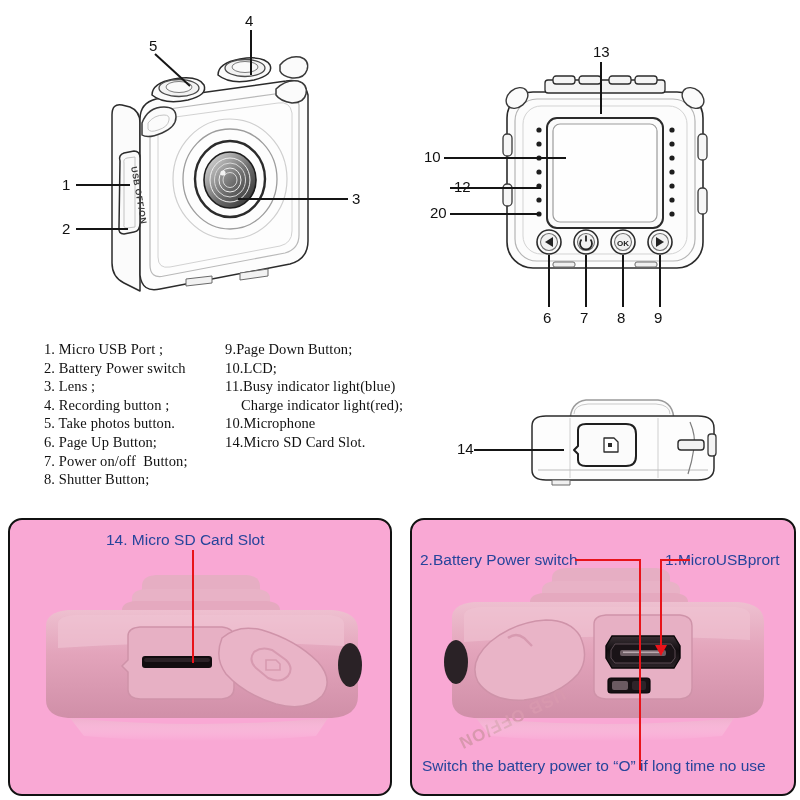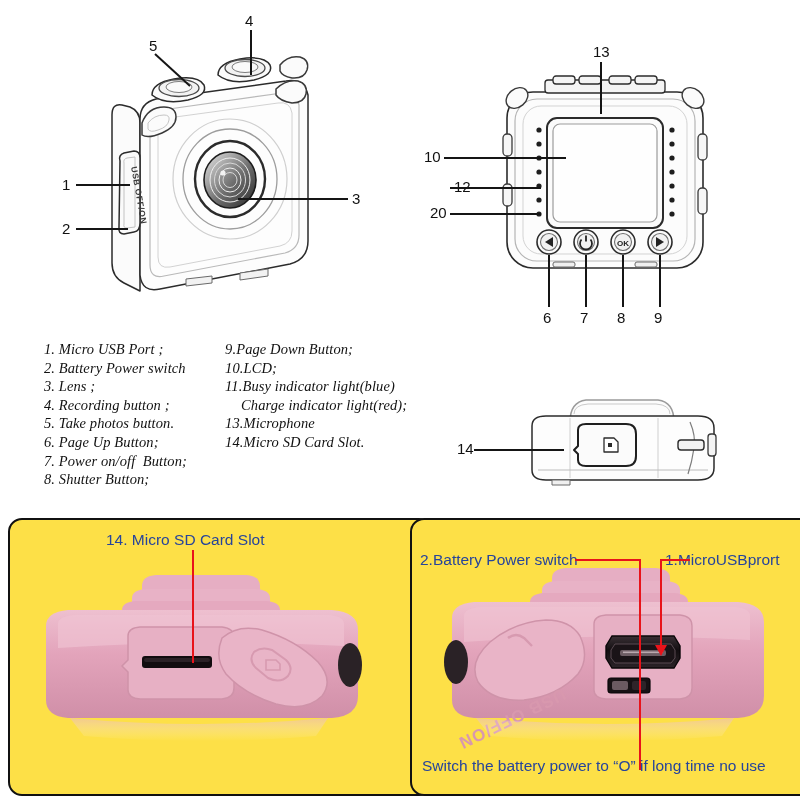--- a/index.html
+++ b/index.html
@@ -43,32 +43,30 @@
   }
   .legend-cols{display:flex;gap:14px;}
   .legend-col{display:flex;flex-direction:column;}
   .legend-col.left{width:168px;}
   .legend-col.right{width:200px;}
   .legend-item{
     font-size:14.5px;
     line-height:18.6px;
     white-space:pre;
     letter-spacing:0.1px;
-    font-style:italic;
   }
   .legend-item.indent{padding-left:16px;}
 
   
   .panel{
     position:absolute;
     border:2px solid #111;
     border-radius:14px;
-    background:#fde047;
+    background:#f9a8d4;
     overflow:hidden;
-    padding-left:41px;
   }
   #panel-sd{left:8px;top:518px;width:380px;height:274px;}
   #panel-usb{left:410px;top:518px;width:382px;height:274px;}
 
   .blue-label{
     position:absolute;
     color:#26449b;
     font-family:"Liberation Sans", sans-serif;
     font-size:15.5px;
     white-space:nowrap;
@@ -296,21 +294,21 @@
         <div class="legend-item">5. Take photos button.</div>
         <div class="legend-item">6. Page Up Button;</div>
         <div class="legend-item">7. Power on/off  Button;</div>
         <div class="legend-item">8. Shutter Button;</div>
       </div>
       <div class="legend-col right">
         <div class="legend-item">9.Page Down Button;</div>
         <div class="legend-item">10.LCD;</div>
         <div class="legend-item">11.Busy indicator light(blue)</div>
         <div class="legend-item indent">Charge indicator light(red);</div>
-        <div class="legend-item">13.Microphone</div>
+        <div class="legend-item">10.Microphone</div>
         <div class="legend-item">14.Micro SD Card Slot.</div>
       </div>
     </div>
   </div>
 
   <div class="lineart" id="fig-bottom" style="left:508px;top:392px;">
     <svg width="240" height="110" viewBox="0 0 240 110">
       <g fill="none" stroke="#2b2b2b" stroke-width="1.5" stroke-linejoin="round">
 
         <path d="M62,30 Q62,10 78,8 L150,8 Q166,10 166,30" fill="#fcfcfc" stroke="#9b9b9b"></path>

